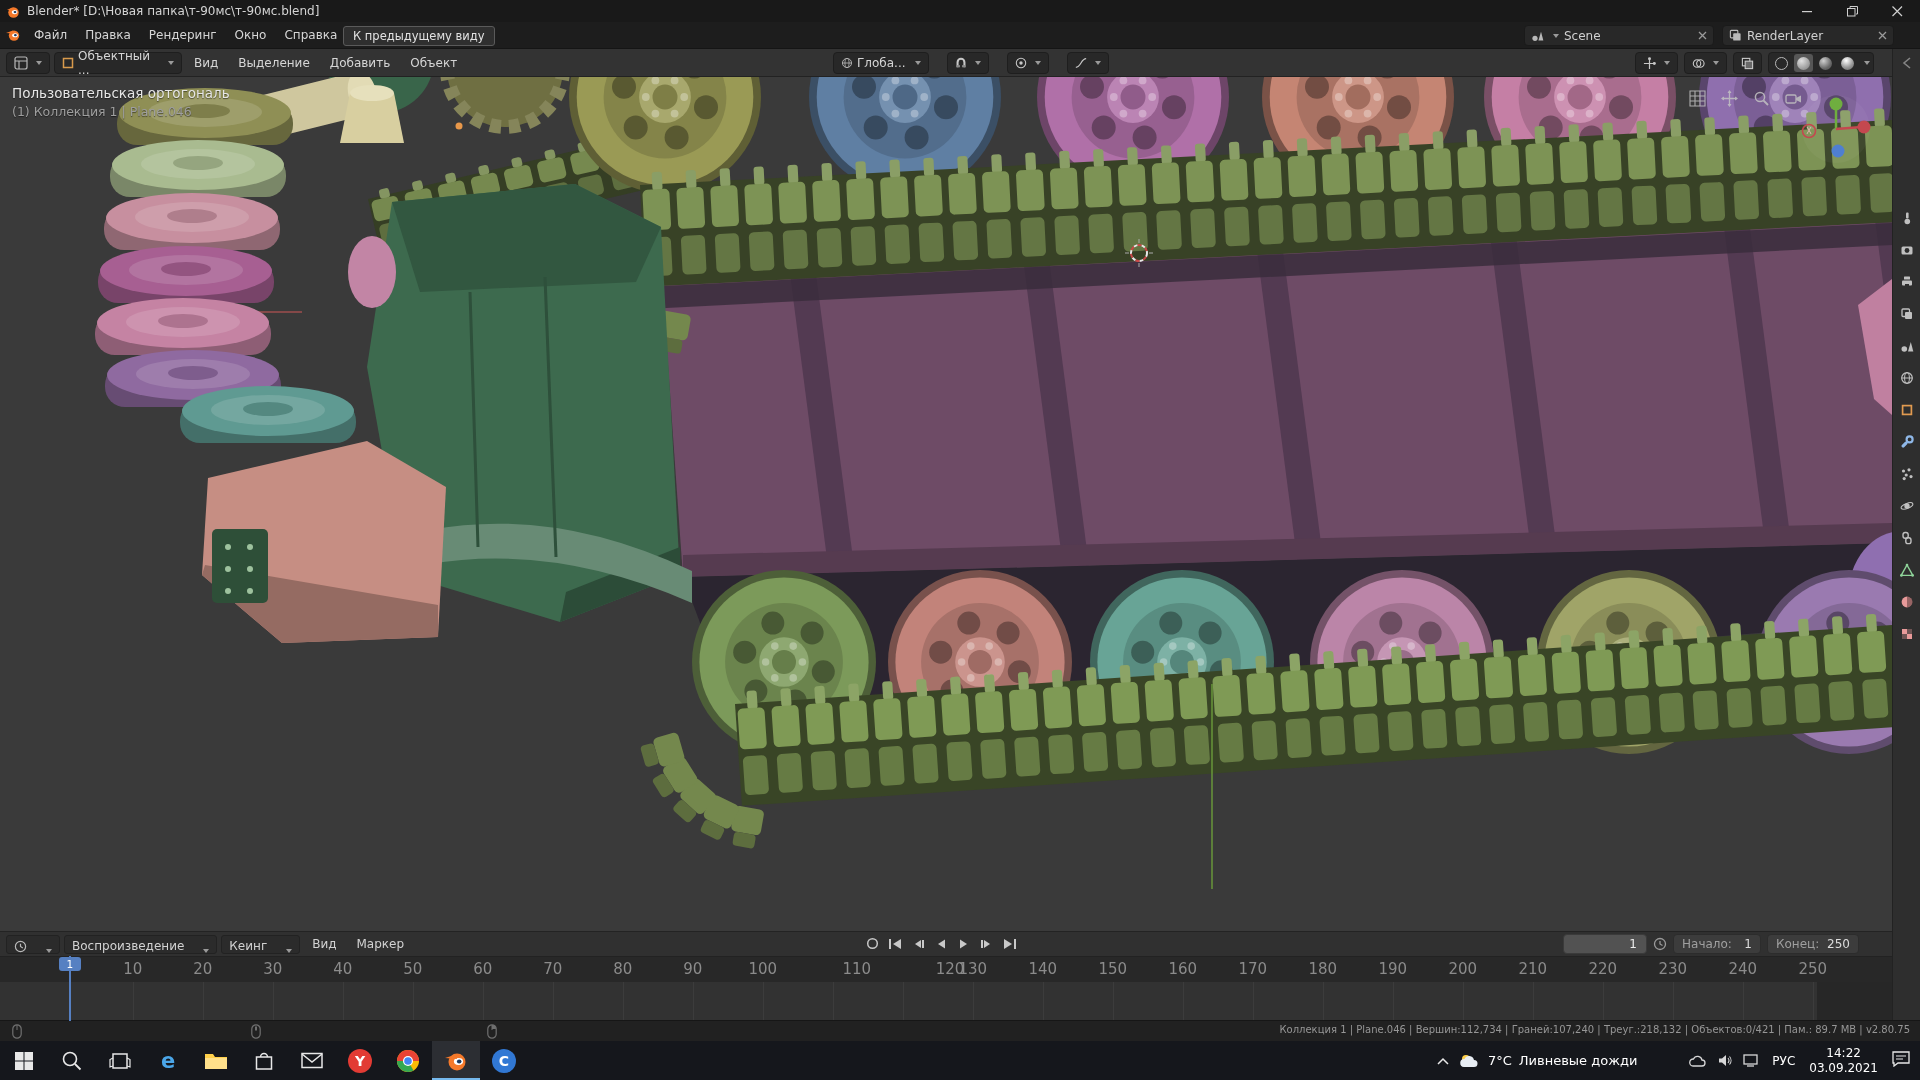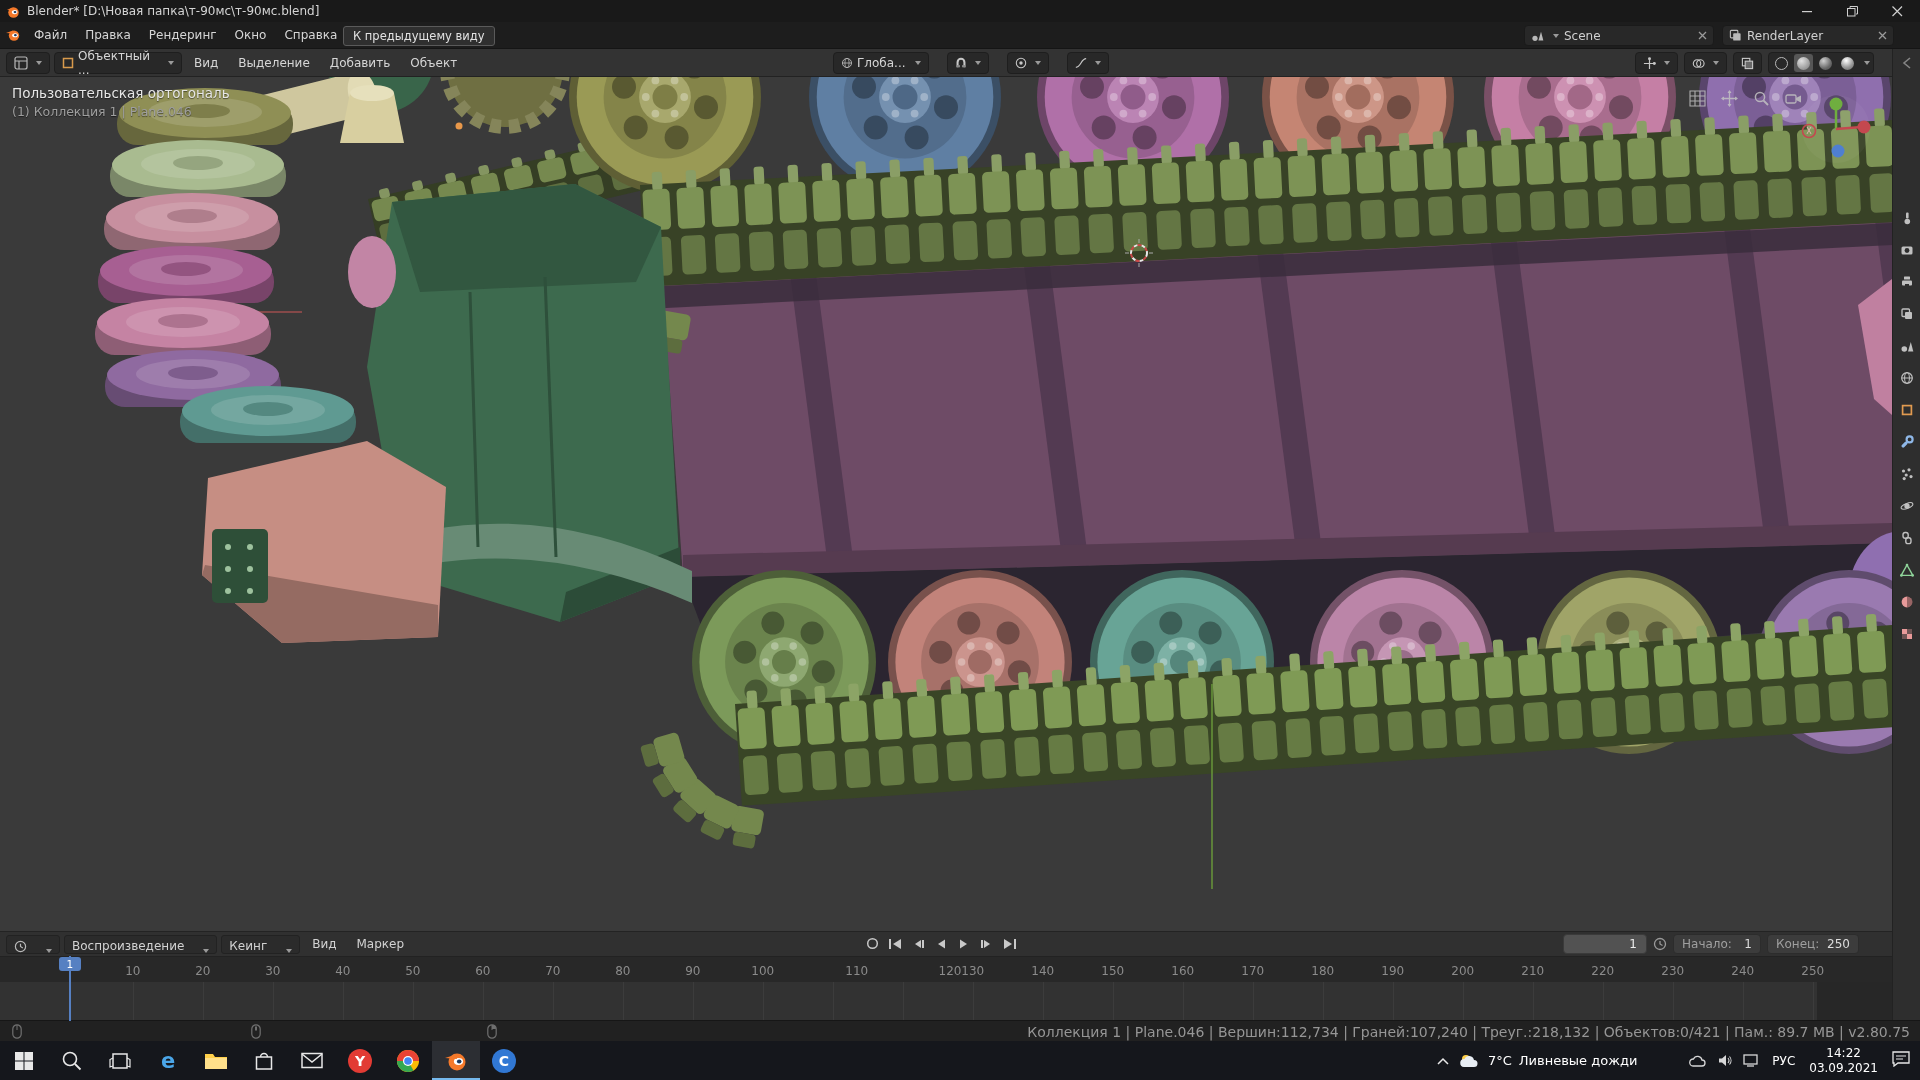--- a/index.html
+++ b/index.html
@@ -47,35 +47,35 @@
 .tlw{height:19px;display:inline-flex;align-items:flex-end;gap:15px;background:#2b2b2b;border:1px solid #222;border-radius:3px;padding:0 7px;color:#d2d2d2}
 .tlmenu{padding:0 8px;color:#d2d2d2}
 .transport{position:absolute;left:862px;top:2px;display:flex;gap:3px;align-items:center}
 .tbt{width:20px;height:19px;display:flex;align-items:center;justify-content:center;border-radius:3px}
 .tl-rightctl{position:absolute;right:33px;top:2px;display:flex;gap:6px;align-items:center}
 .tlf{height:20px;background:#525252;border:1px solid #3a3a3a;border-radius:4px;display:flex;align-items:center;justify-content:flex-end;padding:0 9px;color:#ececec}
 .tlf2{height:20px;background:#3c3c3c;border:1px solid #2c2c2c;border-radius:4px;display:flex;align-items:center;gap:6px;padding:0 8px}
 .tlf2 .lab{color:#9f9f9f}.tlf2 .val{color:#dcdcdc}
 .tl-tracks{position:relative;height:65px}
 .tl-ruler{position:absolute;left:0;right:0;top:0;height:26px;background:#282828;border-top:1px solid #222}
-.tick{position:absolute;bottom:4px;transform:translateX(-50%);font-size:12px;color:#8b8b8b}
+.tick{position:absolute;bottom:4px;transform:translateX(-50%);font-size:15px;color:#8b8b8b}
 .tl-body{position:absolute;left:0;right:0;top:26px;height:39px;background:#323232;overflow:hidden}
 .gridline{position:absolute;top:0;bottom:0;width:1px;background:rgba(255,255,255,.05)}
 .overscan{position:absolute;top:0;bottom:0;right:0;background:rgba(0,0,0,.22)}
 .playhead{position:absolute;top:0;bottom:0;z-index:5}
 .ph-line{position:absolute;left:-1px;top:0;bottom:0;width:2px;background:#5680c2}
 .ph-label{position:absolute;left:-11px;top:1px;min-width:22px;text-align:center;background:#5680c2;color:#fff;font-size:10.5px;padding:1px 3px;border-radius:3px}
 
 .rail{width:28px;background:#2e2e2e;border-left:1px solid #222;display:flex;flex-direction:column;align-items:center}
 .rail-top{margin-top:8px;opacity:.8}
 .ptabs{margin-top:138px;display:flex;flex-direction:column;gap:17px;align-items:center}
 .ptab{width:18px;height:15px;display:flex;align-items:center;justify-content:center}
 
 .statusbar{position:relative;height:21px;background:#212121;border-top:1px solid #161616}
-.stats{position:absolute;right:10px;top:3px;color:#969696;font-size:14px;white-space:nowrap}
+.stats{position:absolute;right:10px;top:3px;color:#969696;font-size:10px;white-space:nowrap}
 .mhint{position:absolute;top:3px;opacity:.75}
 
 .watermark{position:absolute;left:1390px;top:944px;z-index:50;pointer-events:none}
 .wm1{font-size:21px;color:rgba(235,235,235,.48)}
 .wm2{font-size:12px;color:rgba(225,225,225,.4);margin-top:4px}
 
 .taskbar{height:39px;background:#15171c;display:flex;align-items:center}
 .tb-slot{width:48px;height:39px;display:flex;align-items:center;justify-content:center;position:relative}
 .tb-slot.active{background:rgba(255,255,255,.10);box-shadow:inset 0 -2px 0 #76b9ed}
 .glyph-e{color:#4ba6e8;font-size:21px;font-weight:bold}

